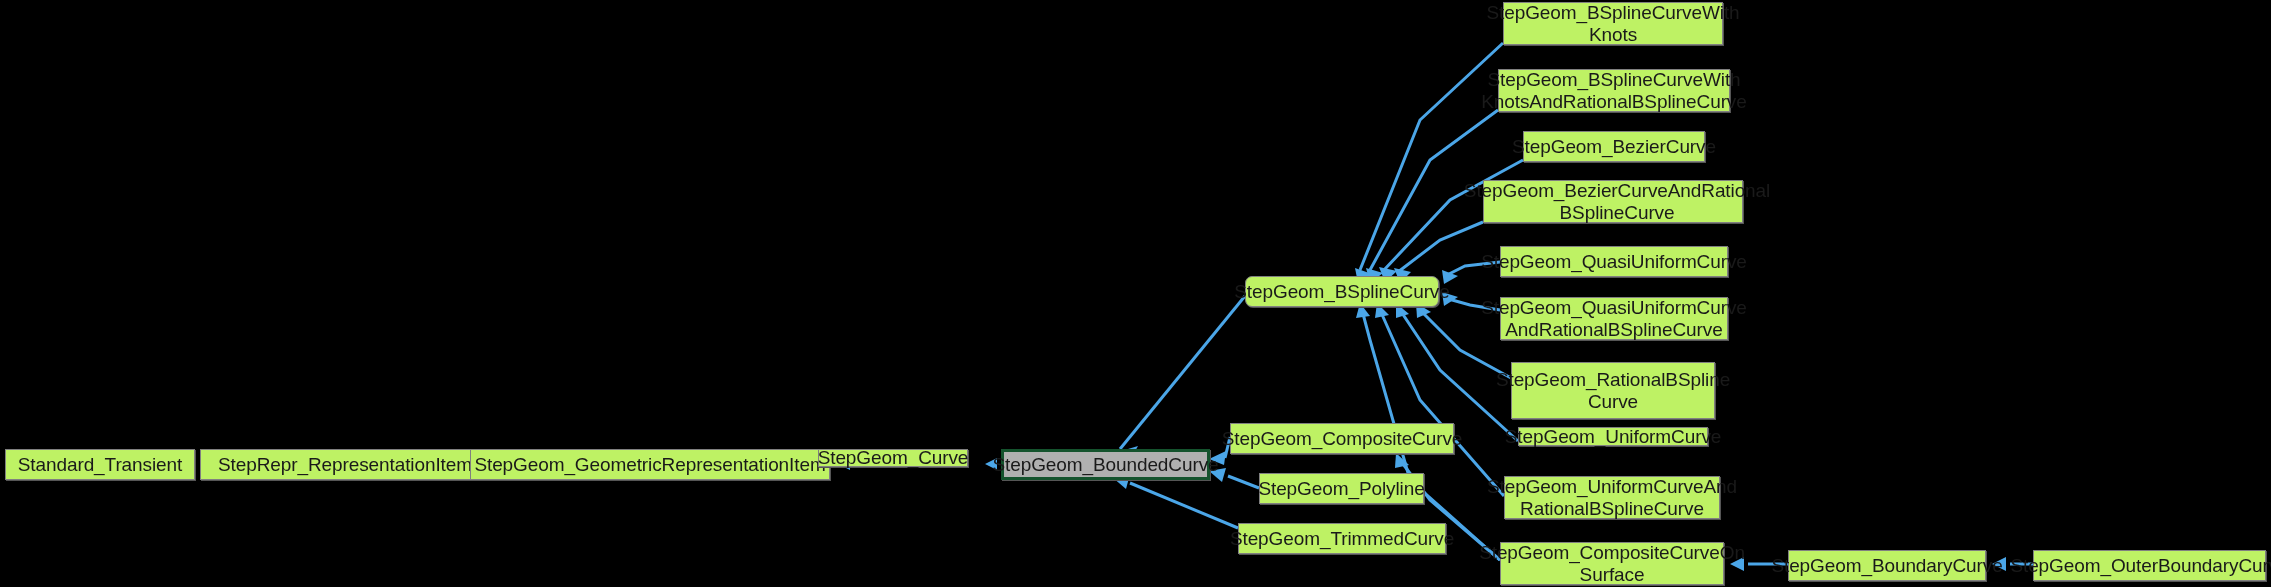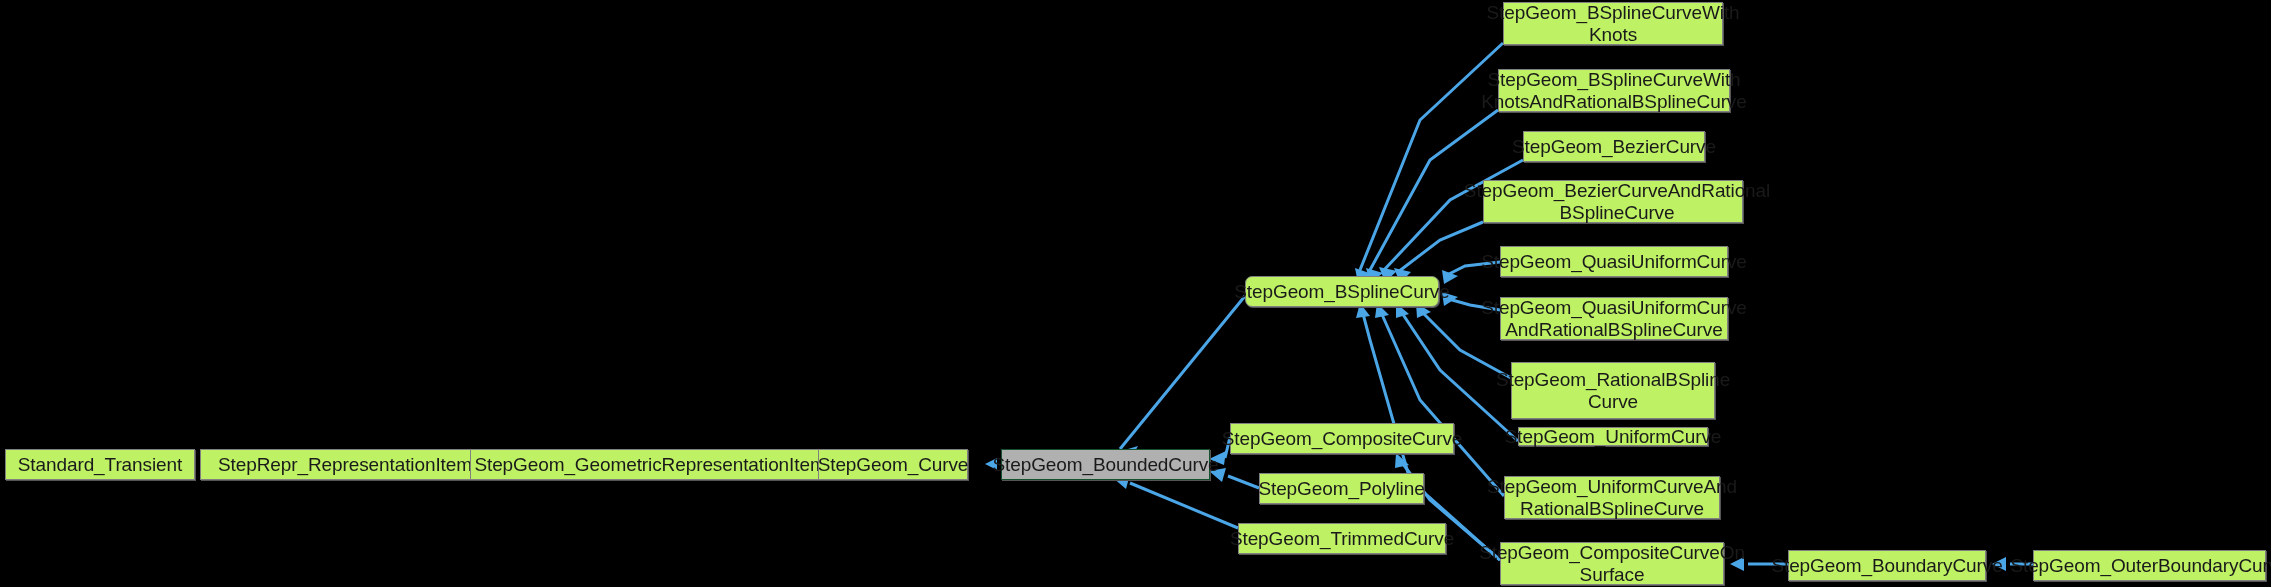--- a/index.html
+++ b/index.html
@@ -35,21 +35,21 @@
     display: flex;
     align-items: center;
     justify-content: center;
     text-align: center;
     letter-spacing: -0.1px;
     white-space: pre-line;
     cursor: pointer;
   }
   .node.current {
     background: #b0b0b0;
-    border: 1px solid #14532d;
+    border: 3px solid #14532d;
   }
 </style>
 </head>
 <body>
 
 <div id="canvas">
   <svg id="edges" viewBox="0 0 2271 587" width="2271" height="587">
       <g>
         <path d="M 200,464 L 203,464" fill="none" stroke="#4ba6e8" stroke-width="3"></path>
         <path d="M 200,464 L 212,458 L 212,470 Z" fill="#4ba6e8" stroke="none"></path>
@@ -132,21 +132,21 @@
       </g>
       <g>
         <path d="M 2033,564 L 2010,564" fill="none" stroke="#4ba6e8" stroke-width="3"></path>
         <path d="M 1992,564 L 2006,557 L 2006,571 Z" fill="#4ba6e8" stroke="none"></path>
       </g>
     </svg>
   <div id="node-layer">
       <div class="node" style="left: 5px; top: 449px; width: 190px; height: 31px;">Standard_Transient</div>
       <div class="node" style="left: 200px; top: 449px; width: 290px; height: 31px;">StepRepr_RepresentationItem</div>
       <div class="node" style="left: 470px; top: 449px; width: 360px; height: 31px;">StepGeom_GeometricRepresentationItem</div>
-      <div class="node" style="left: 818px; top: 449px; width: 150px; height: 31px;">StepGeom_Curve</div>
+      <div class="node" style="left: 818px; top: 449px; width: 150px; height: 18px;">StepGeom_Curve</div>
       <div class="node current" style="left: 1001px; top: 449px; width: 209px; height: 31px;">StepGeom_BoundedCurve</div>
       <div class="node" style="left: 1245px; top: 276px; width: 194px; height: 31px; border-radius: 7px;">StepGeom_BSplineCurve</div>
       <div class="node" style="left: 1230px; top: 423px; width: 224px; height: 31px;">StepGeom_CompositeCurve</div>
       <div class="node" style="left: 1259px; top: 473px; width: 165px; height: 31px;">StepGeom_Polyline</div>
       <div class="node" style="left: 1238px; top: 523px; width: 208px; height: 31px;">StepGeom_TrimmedCurve</div>
       <div class="node" style="left: 1503px; top: 2px; width: 220px; height: 43px;">StepGeom_BSplineCurveWith
 Knots</div>
       <div class="node" style="left: 1498px; top: 69px; width: 232px; height: 43px;">StepGeom_BSplineCurveWith
 KnotsAndRationalBSplineCurve</div>
       <div class="node" style="left: 1523px; top: 131px; width: 182px; height: 31px;">StepGeom_BezierCurve</div>

